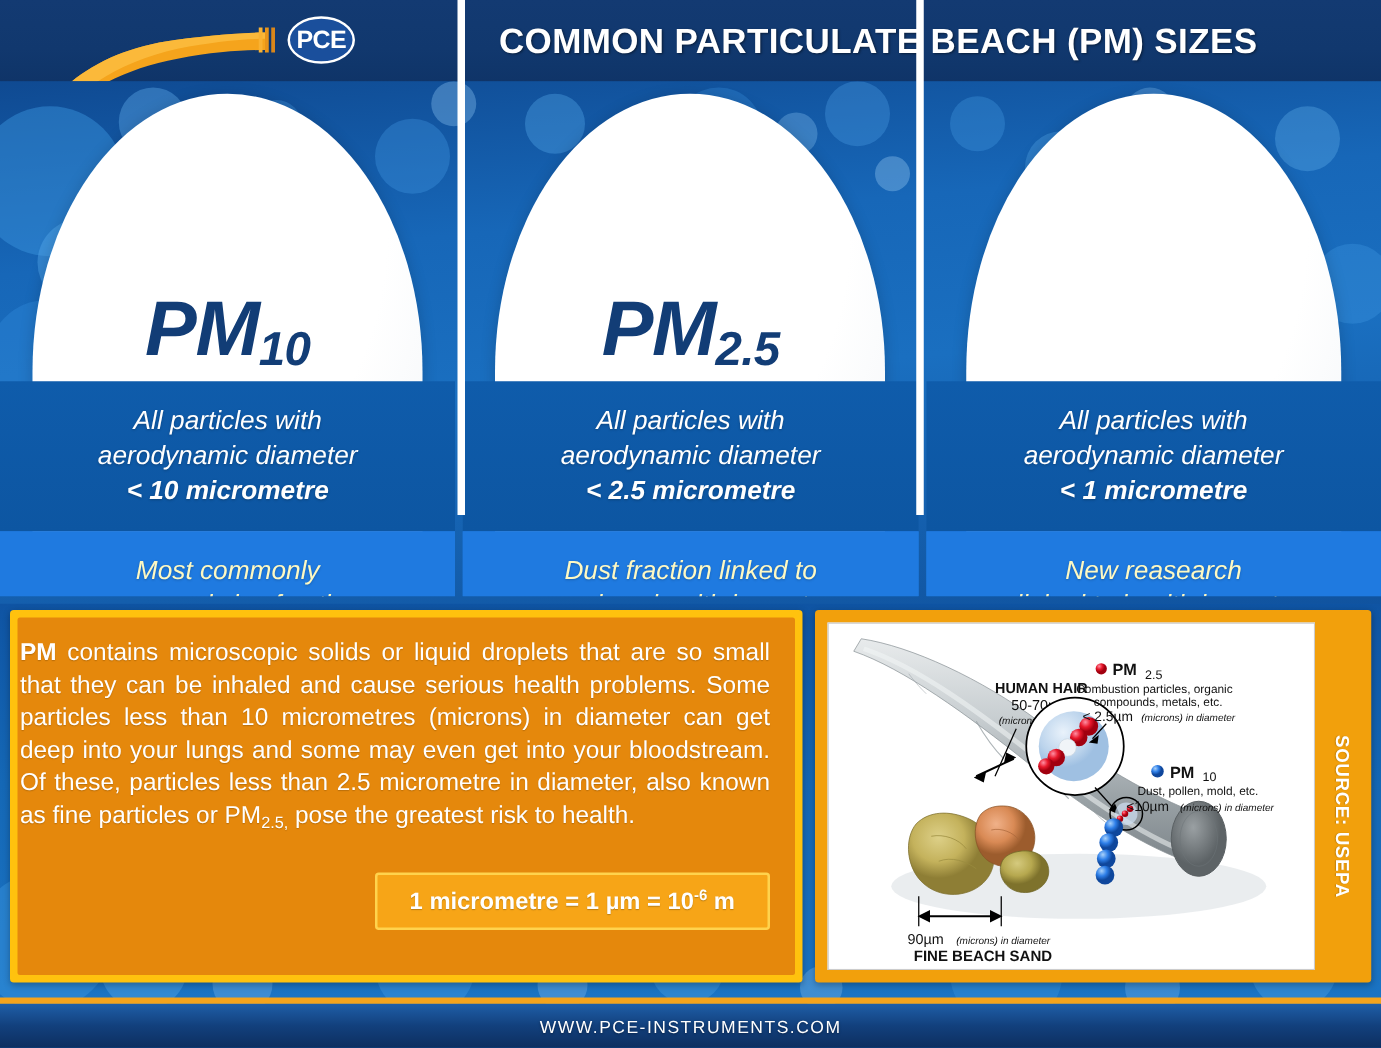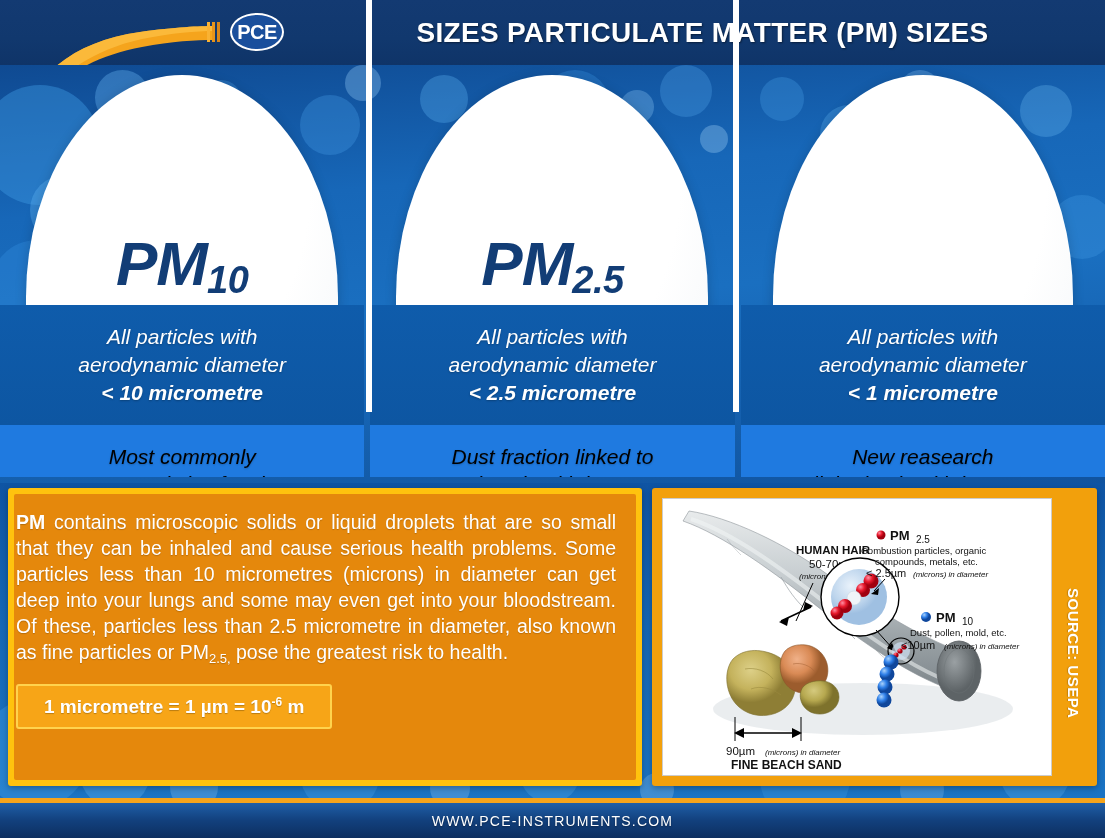--- a/index.html
+++ b/index.html
@@ -124,21 +124,21 @@
   .band-mid p b { font-weight: bold; }
 
   .band-low {
     position: absolute; left: 0; top: 360px;
     width: 100%; height: 52px;
     background: #1f7ae0;
     display: flex; align-items: center; justify-content: center;
     z-index: 4;
   }
   .band-low p {
-    color: #000000; font-size: 21px; line-height: 1.3;
+    color: #fef9c3; font-size: 21px; line-height: 1.3;
     text-align: center;
     margin-top: 38px;
     text-shadow: 0 1px 2px rgba(0,0,0,0.22);
   }
   .band-low-ext {
     position: absolute; left: 0; top: 360px; width: 100%; height: 110px;
     background: #1f7ae0; z-index: 3;
   }
   .card-gap {
     position: absolute; top: 0; width: 6px; height: 412px;
@@ -174,22 +174,22 @@
     font-size: 19.5px;
     line-height: 1.33;
     text-align: justify;
     text-shadow: 0 1px 1px rgba(0,0,0,0.2);
   }
   .body-text b { font-weight: bold; }
   .body-text sub {
     font-size: 13px; vertical-align: baseline; position: relative; top: 4px;
   }
   .formula-wrap {
-    margin-top: 18px;
-    display: flex; justify-content: flex-start;
+    margin-top: 32px;
+    display: flex; justify-content: flex-end;
   }
   .formula-box {
     background: #f7a517;
     border: 2px solid #ffd34d;
     border-radius: 3px;
     padding: 9px 26px;
     color: #ffffff;
     font-size: 19px; font-weight: bold;
     text-shadow: 0 1px 1px rgba(0,0,0,0.25);
   }
@@ -252,21 +252,21 @@
       <path d="M 22 112 C 40 70, 80 40, 140 32 C 175 27, 200 26, 214 26 L 214 31 C 196 31, 172 33, 142 39 C 92 50, 54 76, 30 114 Z" fill="#fbbd3f" opacity="0.85"></path>
     </svg>
     <div class="logo-bars">
       <i></i>
         <i></i>
         <i></i>
     </div>
     <div class="pce-logo">
       <span>PCE</span>
     </div>
-    <div class="header-title">SIZES PARTICULATE MATTER (PM) SIZES</div>
+    <div class="header-title">COMMON PARTICULATE BEACH (PM) SIZES</div>
   </div>
 
   <div class="bokeh-band">
     <div class="b" style="left:-20px;top:20px;width:120px;height:120px;background:rgba(60,150,225,0.45)"></div>
     <div class="b" style="left:30px;top:110px;width:70px;height:70px;background:rgba(90,175,240,0.40)"></div>
     <div class="b" style="left:-10px;top:175px;width:95px;height:95px;background:rgba(50,140,220,0.38)"></div>
     <div class="b" style="left:95px;top:5px;width:55px;height:55px;background:rgba(110,185,245,0.35)"></div>
     <div class="b" style="left:75px;top:150px;width:34px;height:34px;background:rgba(150,205,248,0.40)"></div>
     <div class="b" style="left:110px;top:185px;width:22px;height:22px;background:rgba(170,215,250,0.45)"></div>
     <div class="b" style="left:18px;top:255px;width:45px;height:45px;background:rgba(120,190,245,0.30)"></div>

